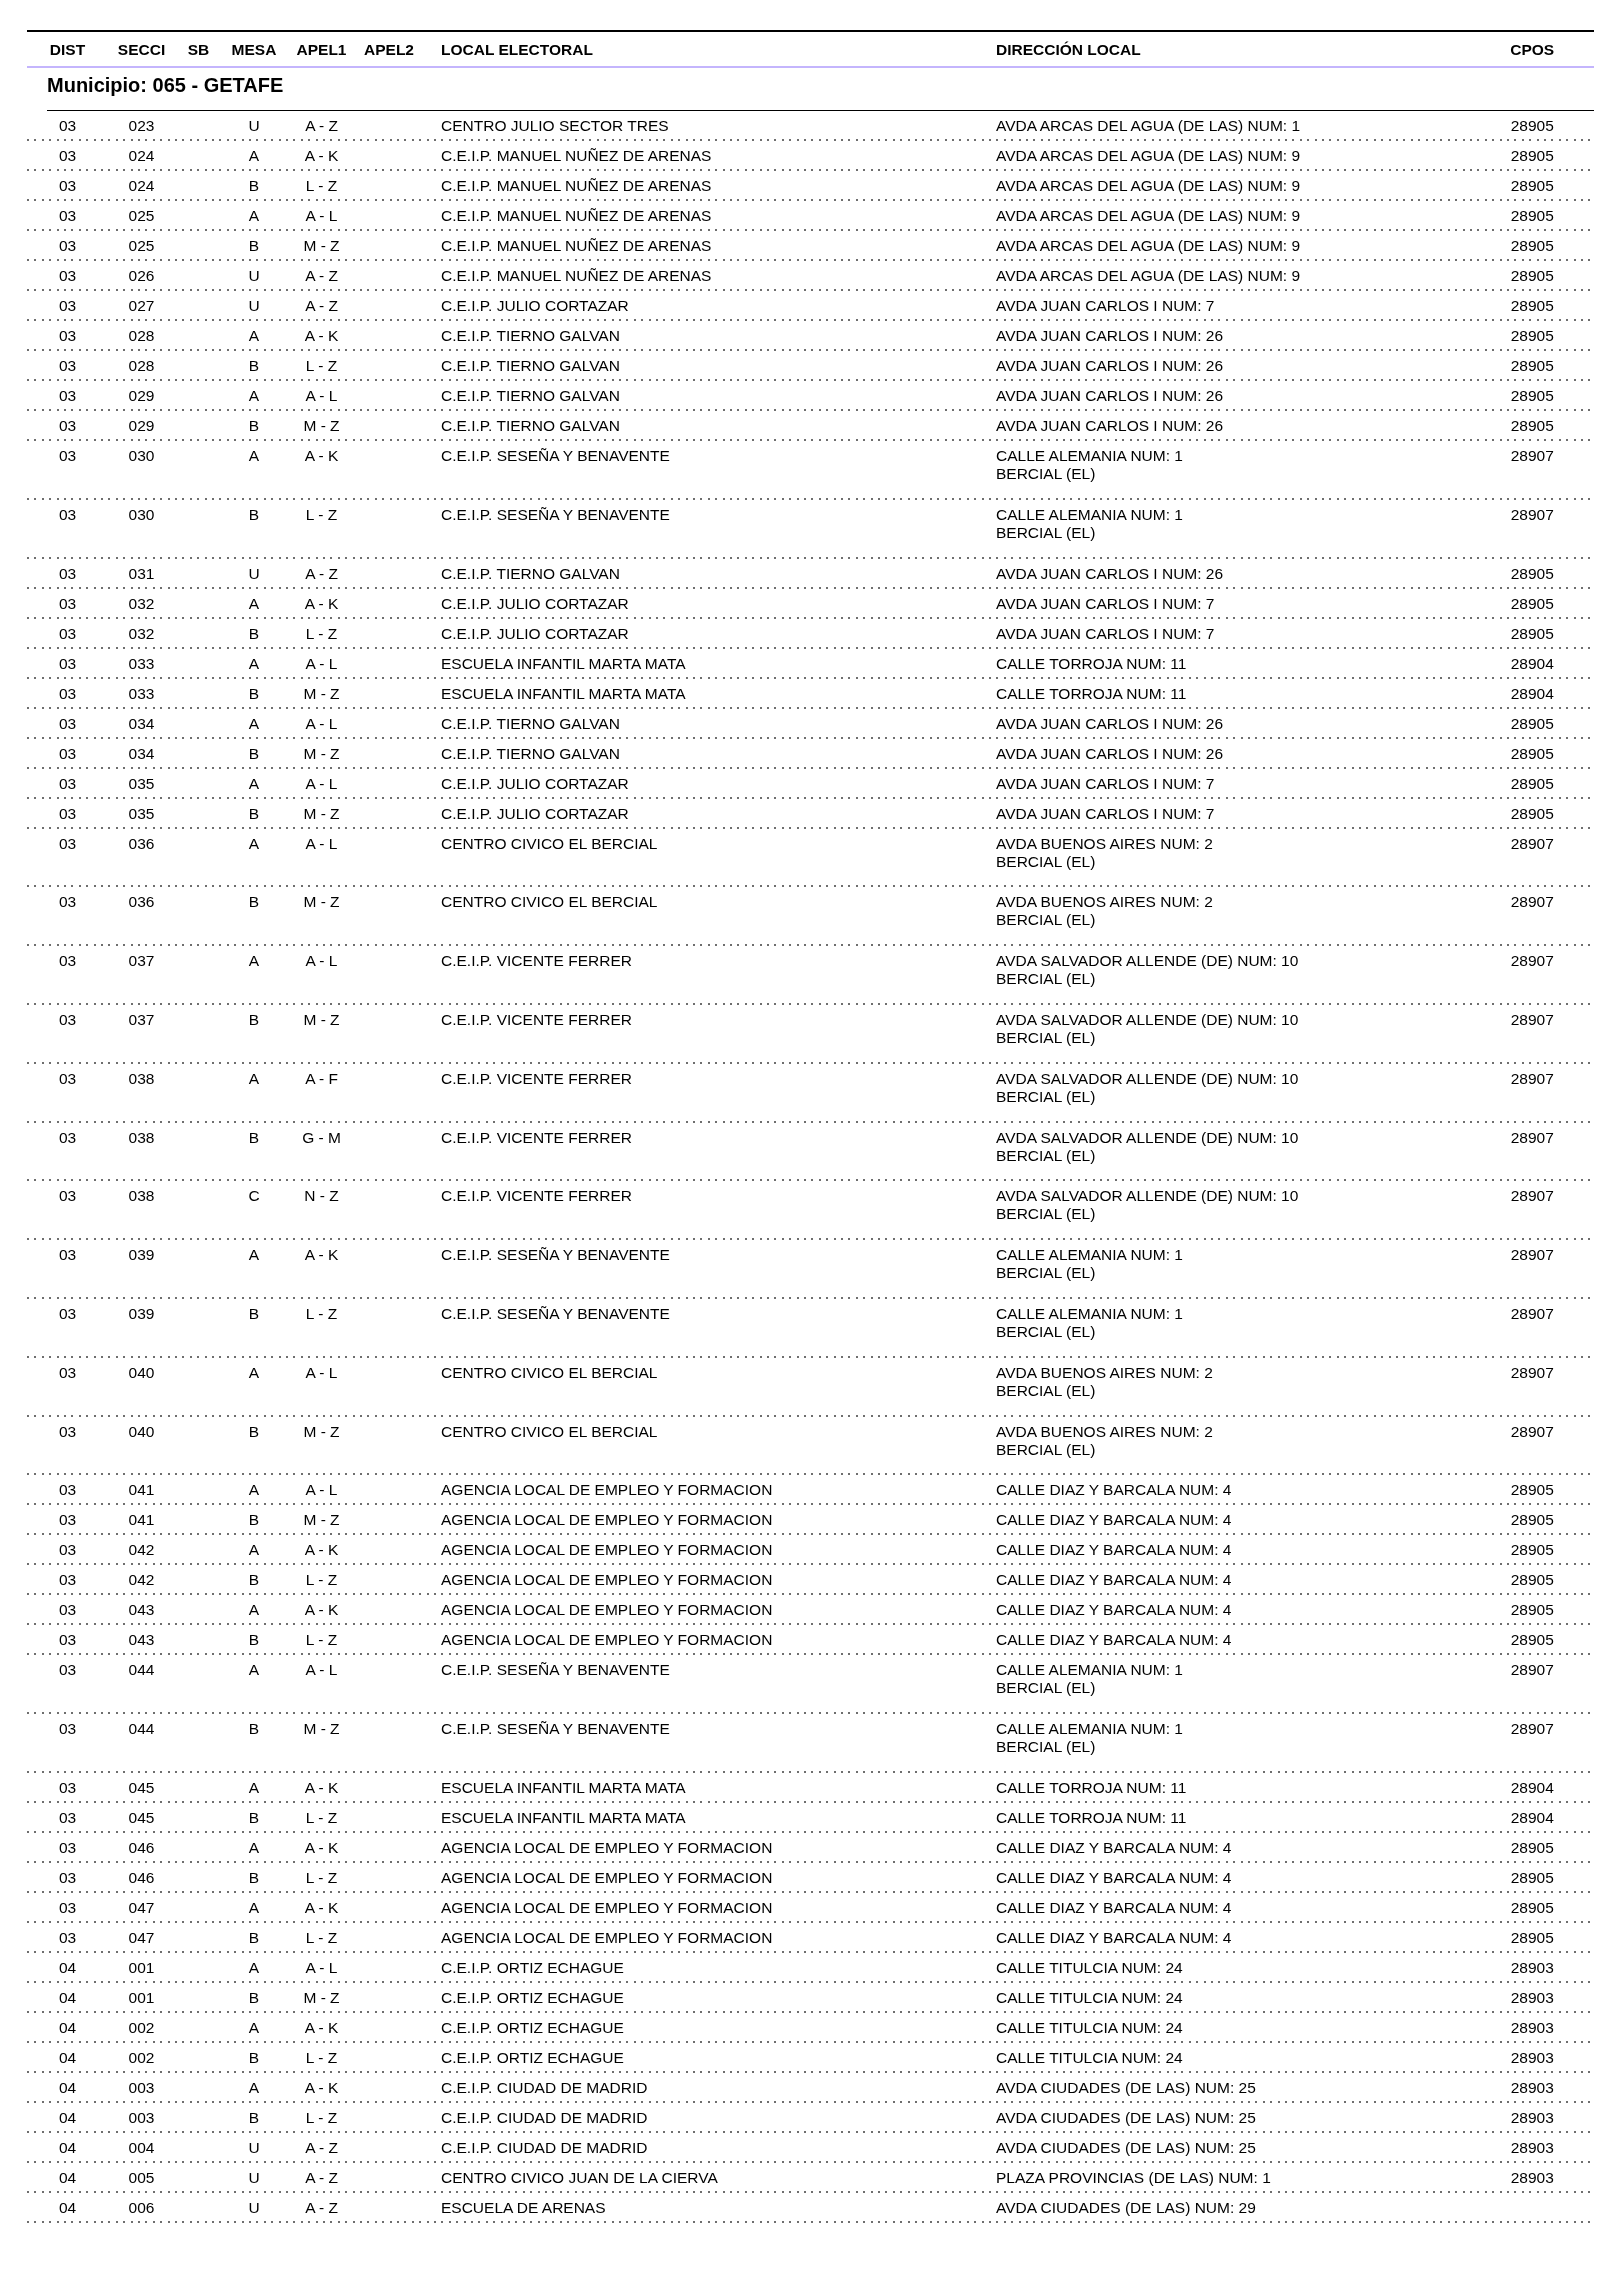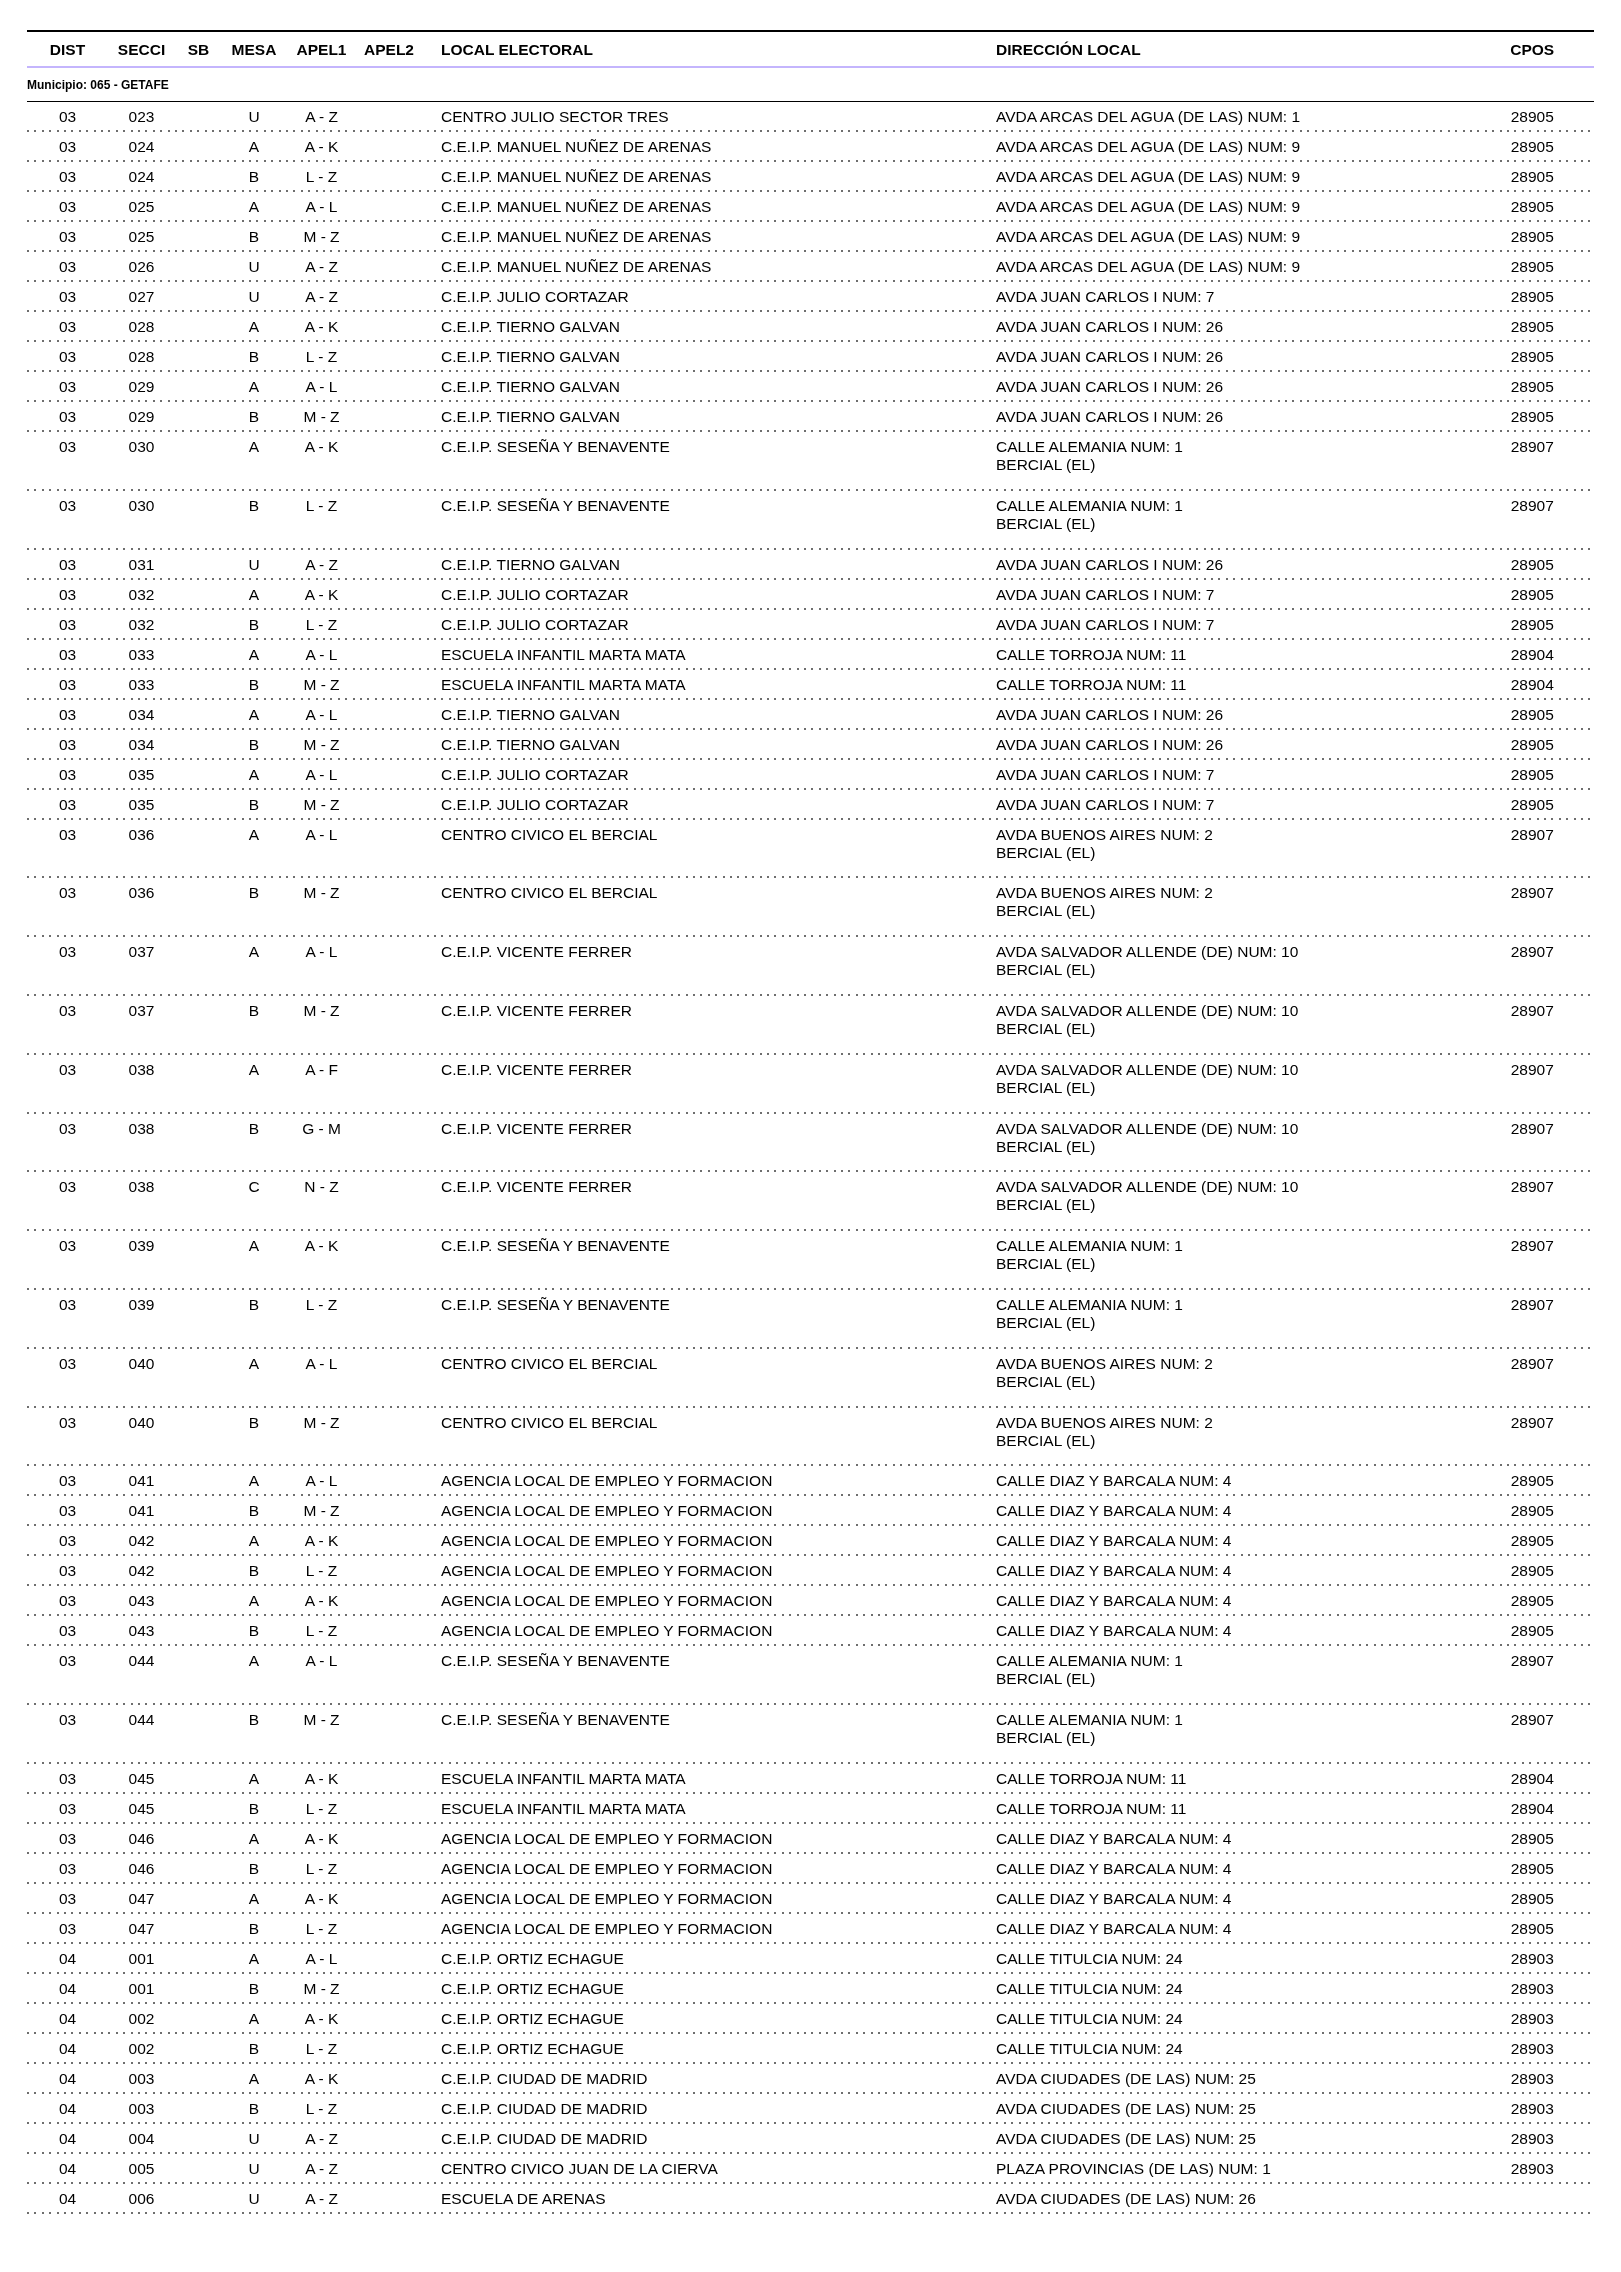--- a/index.html
+++ b/index.html
@@ -27,24 +27,25 @@
     border-bottom: 2px solid #c4b5fd;
   }
   .header-row .cell { font-weight: bold; }
 
   .c-dist, .c-secci, .c-sb, .c-mesa, .c-apel1, .c-apel2 { text-align: center; }
   .c-local { padding-left: 20px; }
   .c-cpos { text-align: center; padding-right: 23.5px; }
 
   .municipio {
     font-weight: bold;
-    font-size: 12px;
+    font-size: 20px;
     line-height: 19px;
-    padding: 8px 0 6px 0;
+    padding: 8px 0 15px 0;
     border-bottom: 1.3px solid #000000;
+    margin-left: 20px;
   }
 
   .data-row { padding: 6px 0; position: relative; }
   .data-row::after {
     content: "";
     position: absolute;
     left: 0; right: 0; bottom: 0;
     height: 2px;
     background-image: repeating-linear-gradient(to right, #6e6e6e 0 2px, transparent 2px 7.4px);
   }
@@ -807,21 +808,21 @@
         </div>
         <div class="row data-row">
           <div class="cell c-dist">04</div>
           <div class="cell c-secci">006</div>
           <div class="cell c-sb"></div>
           <div class="cell c-mesa">U</div>
           <div class="cell c-apel1">A - Z</div>
           <div class="cell c-apel2"></div>
           <div class="cell c-local">ESCUELA DE ARENAS</div>
           <div class="cell c-direccion">
-            <div class="addr-line">AVDA CIUDADES (DE LAS) NUM: 26</div>
+            <div class="addr-line">AVDA CIUDADES (DE LAS) NUM: 29</div>
           </div>
           <div class="cell c-cpos"></div>
         </div>
       </div>
 
   </div>
 </div>
 
 
 </body></html>

